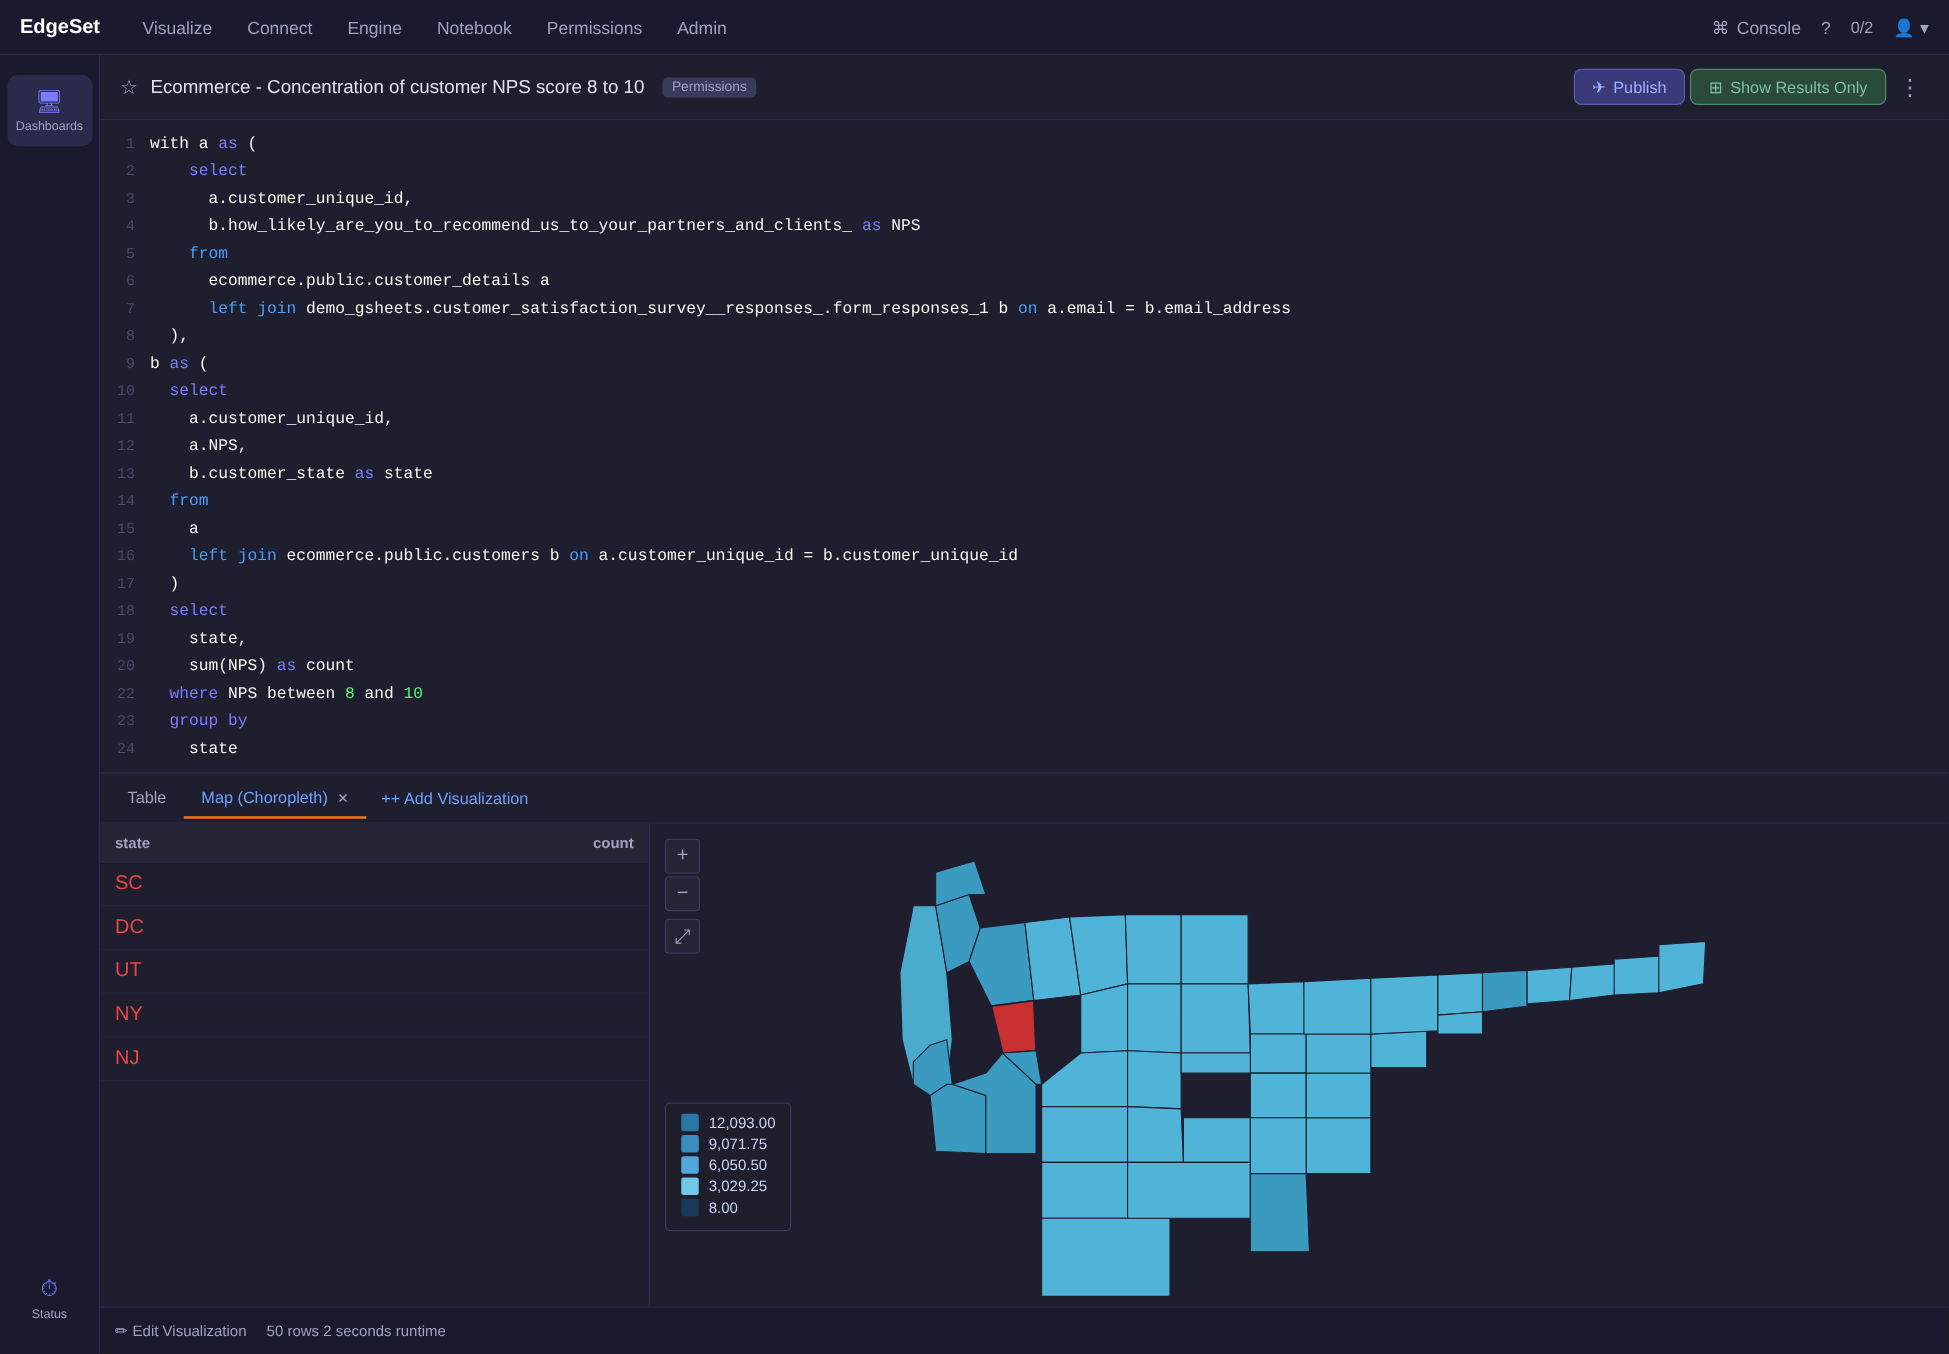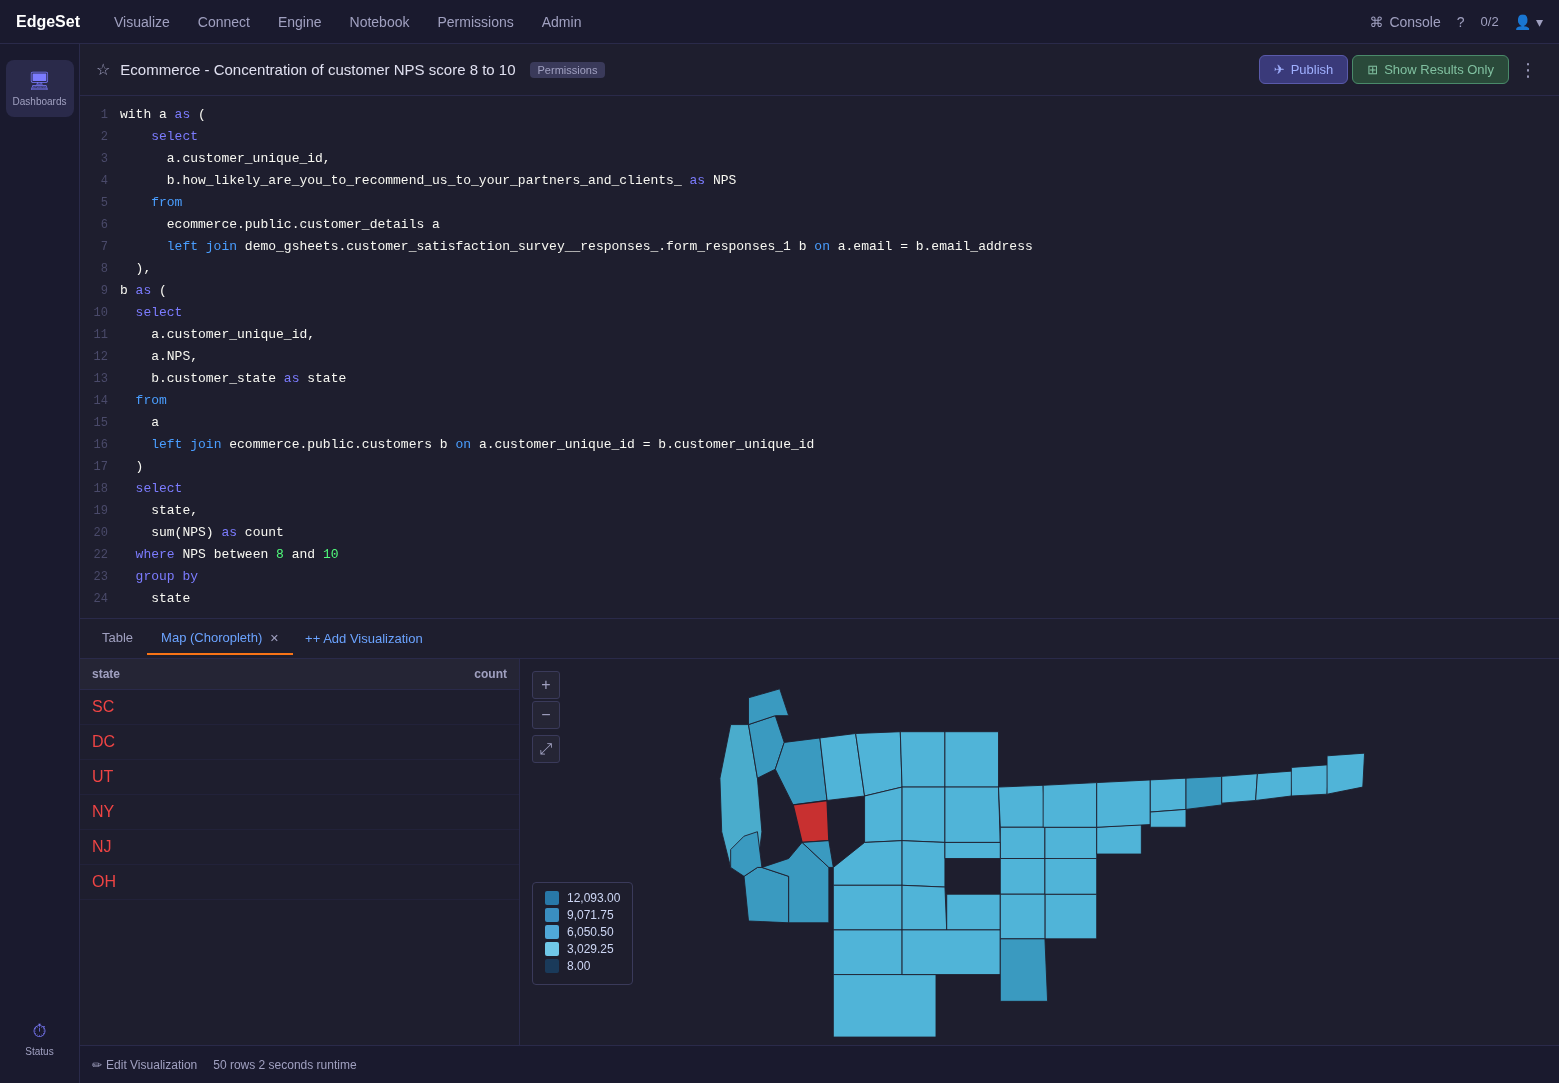--- a/index.html
+++ b/index.html
@@ -549,24 +549,20 @@
             <div class="table-row-item">
               <div class="table-cell">UT</div>
               <div class="table-cell table-cell-right"></div>
             </div>
             <div class="table-row-item">
               <div class="table-cell">NY</div>
               <div class="table-cell table-cell-right"></div>
             </div>
             <div class="table-row-item">
               <div class="table-cell">NJ</div>
-              <div class="table-cell table-cell-right"></div>
-            </div>
-            <div class="table-row-item">
-              <div class="table-cell">OH</div>
               <div class="table-cell table-cell-right"></div>
             </div>
           </div>
 
           <div class="map-panel">
 
             <div class="map-controls">
               <div class="map-ctrl-btn">+</div>
               <div class="map-ctrl-btn">−</div>
               <div class="map-ctrl-btn map-ctrl-expand">⤢</div>

